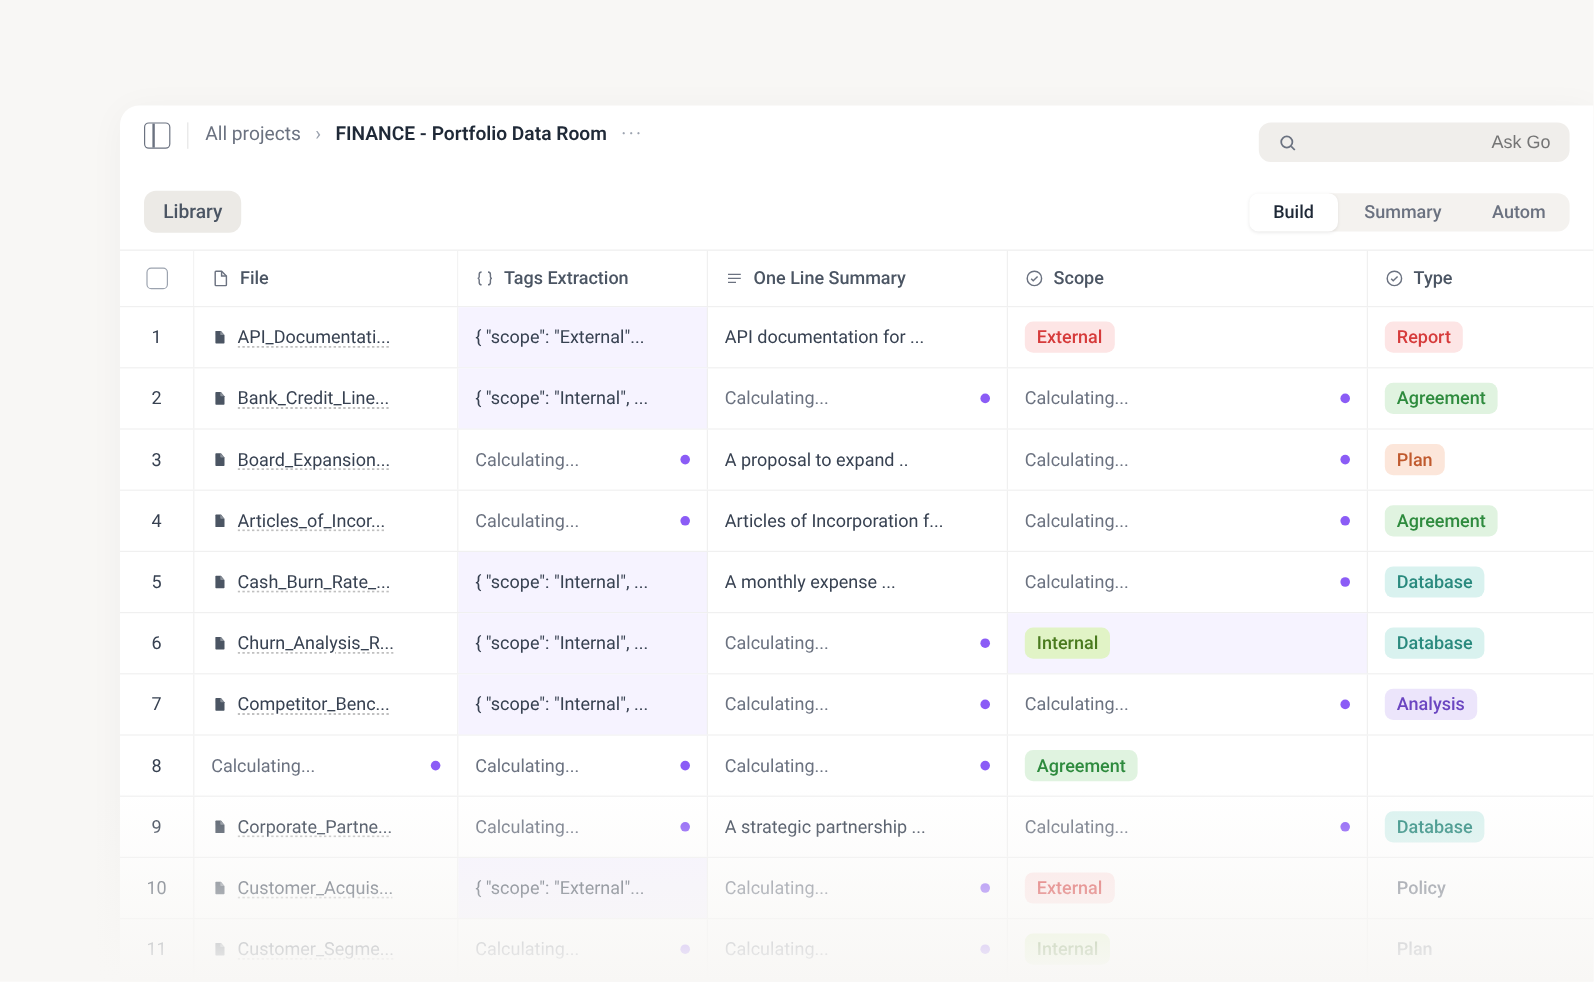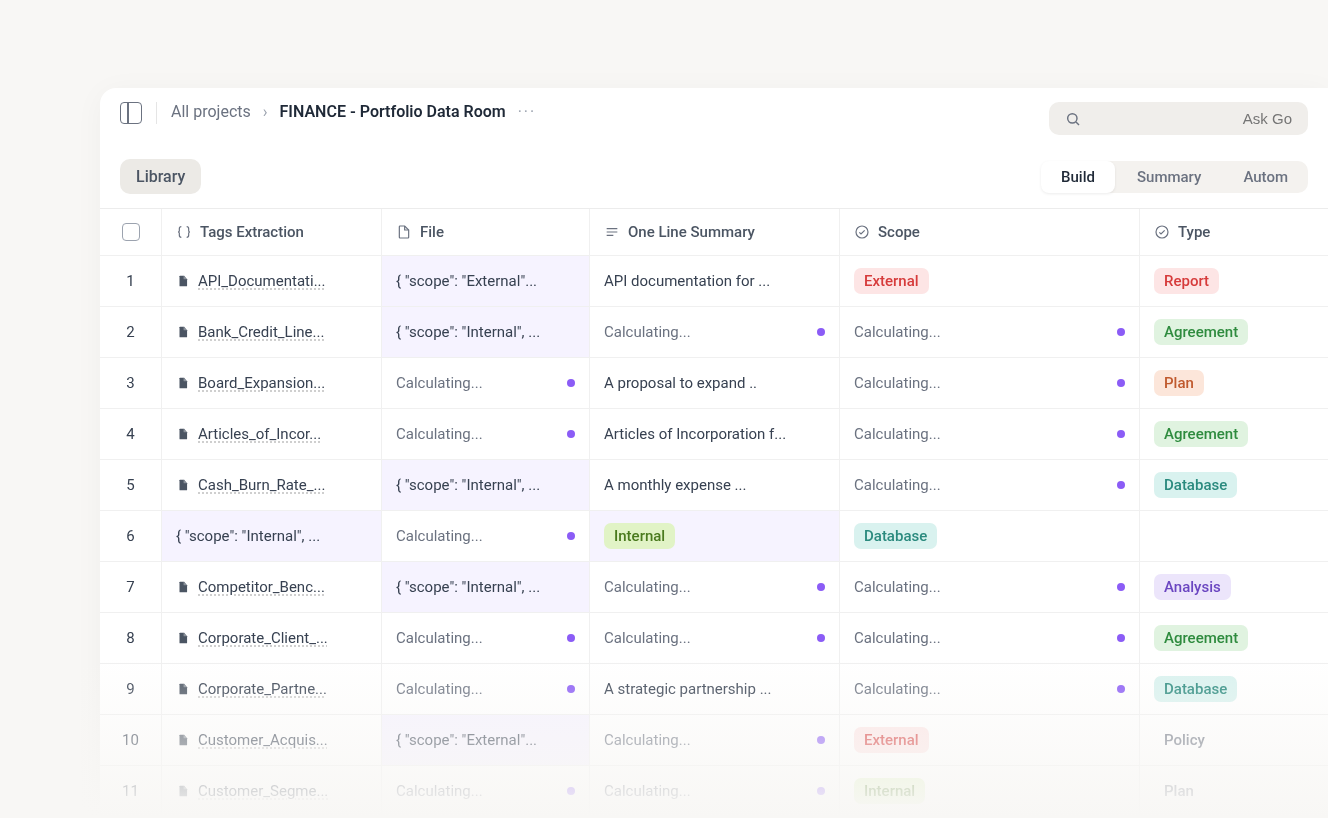--- a/index.html
+++ b/index.html
@@ -211,31 +211,31 @@
   </div>
 
   <div class="table">
 
     <div class="row header">
       <div class="cell-num">
         <span class="checkbox"></span>
       </div>
       <div>
         <svg class="hdr-icon" viewBox="0 0 24 24" fill="none" stroke="#6b7280" stroke-width="1.8">
+            <path d="M13 3H6a1 1 0 0 0-1 1v16a1 1 0 0 0 1 1h12a1 1 0 0 0 1-1V9l-6-6z"></path>
+            <path d="M13 3v6h6"></path>
+          </svg>
+        <span>File</span>
+      </div>
+      <div>
+        <svg class="hdr-icon" viewBox="0 0 24 24" fill="none" stroke="#6b7280" stroke-width="1.8">
             <path d="M8 4c-2 0-3 1-3 3v3c0 1-1 2-2 2 1 0 2 1 2 2v3c0 2 1 3 3 3"></path>
             <path d="M16 4c2 0 3 1 3 3v3c0 1 1 2 2 2-1 0-2 1-2 2v3c0 2-1 3-3 3"></path>
           </svg>
         <span>Tags Extraction</span>
-      </div>
-      <div>
-        <svg class="hdr-icon" viewBox="0 0 24 24" fill="none" stroke="#6b7280" stroke-width="1.8">
-            <path d="M13 3H6a1 1 0 0 0-1 1v16a1 1 0 0 0 1 1h12a1 1 0 0 0 1-1V9l-6-6z"></path>
-            <path d="M13 3v6h6"></path>
-          </svg>
-        <span>File</span>
       </div>
       <div>
         <svg class="hdr-icon" viewBox="0 0 24 24" fill="none" stroke="#6b7280" stroke-width="1.8">
             <line x1="4" y1="7" x2="20" y2="7"></line>
             <line x1="4" y1="12" x2="20" y2="12"></line>
             <line x1="4" y1="17" x2="14" y2="17"></line>
           </svg>
         <span>One Line Summary</span>
       </div>
       <div>
@@ -366,20 +366,27 @@
           <div>
             <span class="calc truncate">Calculating...</span>
             <span class="dot"></span>
           </div>
           <div>
             <span class="pill pill-teal">Database</span>
           </div>
         </div>
         <div class="row">
           <div class="cell-num">6</div>
+          <div>
+            <svg class="file-icon" viewBox="0 0 24 24" fill="#4b5563">
+              <path d="M13 3H7a1 1 0 0 0-1 1v16a1 1 0 0 0 1 1h11a1 1 0 0 0 1-1V9l-5-6z"></path>
+              <path d="M13 3v5a1 1 0 0 0 1 1h5" fill="#fff" opacity="0.35"></path>
+            </svg>
+            <span class="file-name truncate">Churn_Analysis_R...</span>
+          </div>
           <div class="cell-highlight">
             <span class="truncate">{ "scope": "Internal", ...</span>
           </div>
           <div>
             <span class="calc truncate">Calculating...</span>
             <span class="dot"></span>
           </div>
           <div class="cell-highlight">
             <span class="pill pill-green-dk">Internal</span>
           </div>
@@ -407,27 +414,20 @@
             <span class="calc truncate">Calculating...</span>
             <span class="dot"></span>
           </div>
           <div>
             <span class="pill pill-violet">Analysis</span>
           </div>
         </div>
         <div class="row">
           <div class="cell-num">8</div>
           <div>
-            <svg class="file-icon" viewBox="0 0 24 24" fill="#4b5563">
-              <path d="M13 3H7a1 1 0 0 0-1 1v16a1 1 0 0 0 1 1h11a1 1 0 0 0 1-1V9l-5-6z"></path>
-              <path d="M13 3v5a1 1 0 0 0 1 1h5" fill="#fff" opacity="0.35"></path>
-            </svg>
-            <span class="file-name truncate">Corporate_Client_...</span>
-          </div>
-          <div>
             <span class="calc truncate">Calculating...</span>
             <span class="dot"></span>
           </div>
           <div>
             <span class="calc truncate">Calculating...</span>
             <span class="dot"></span>
           </div>
           <div>
             <span class="calc truncate">Calculating...</span>
             <span class="dot"></span>

